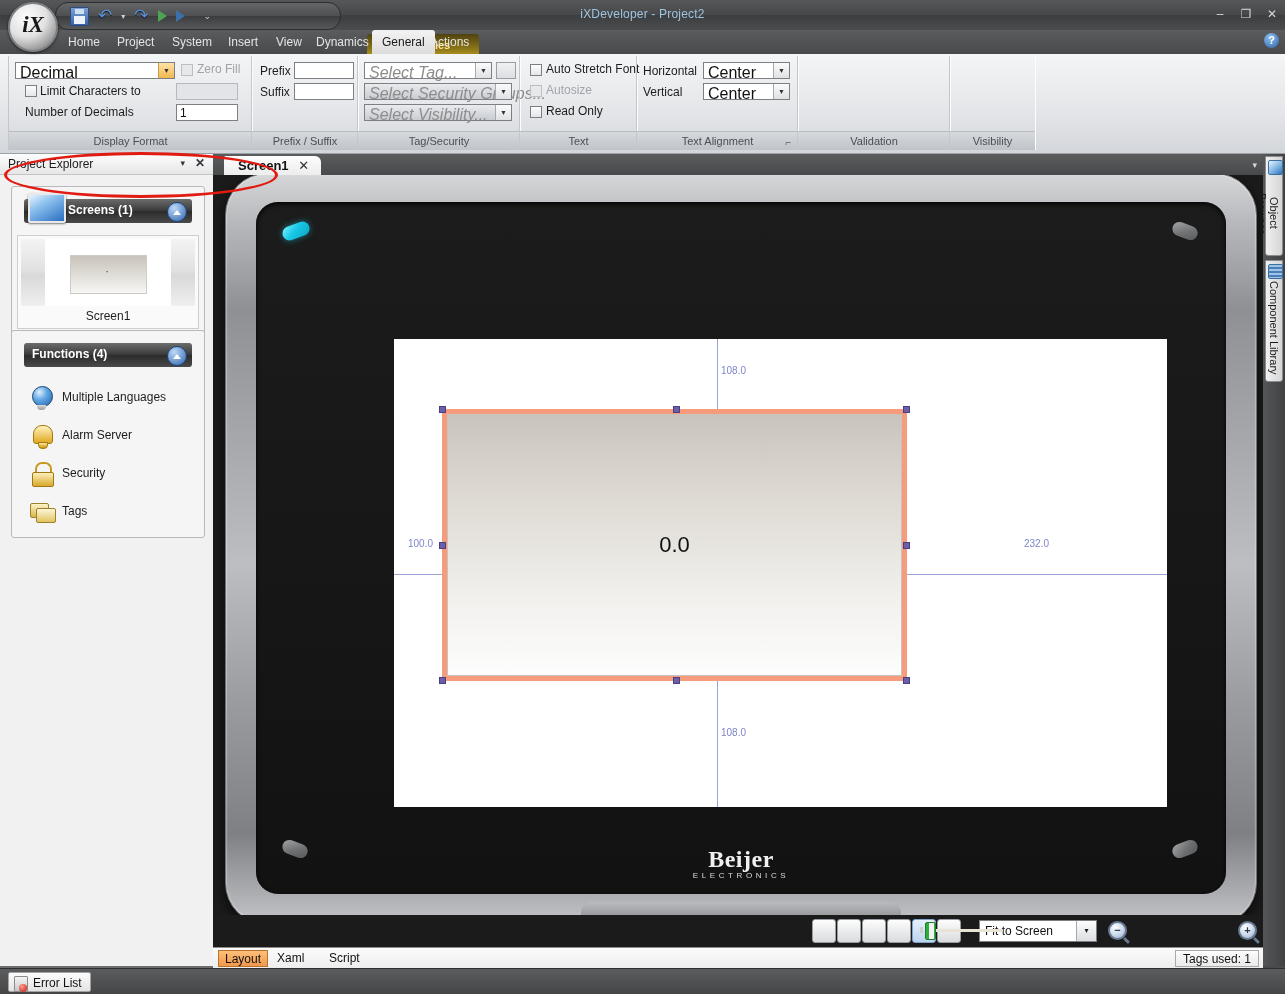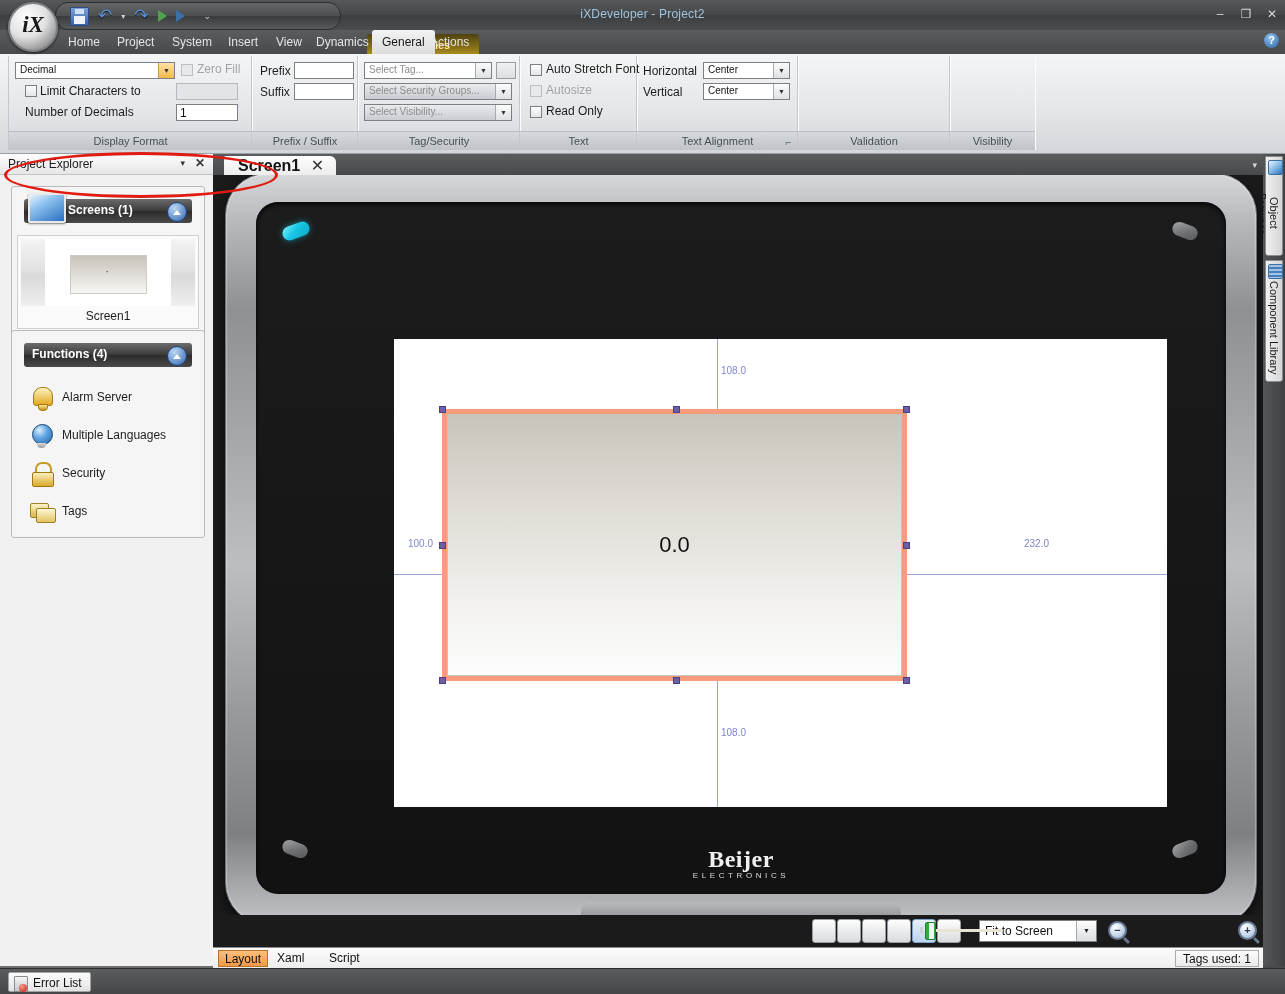--- a/index.html
+++ b/index.html
@@ -100,23 +100,23 @@
     border-top:1px solid #b9bdc2;
   }
   .lbl{position:absolute;color:#1d1d1d;font-size:12px;white-space:nowrap;}
   .lbl.dis{color:#a0a4a8;}
 
   .combo{
     position:absolute;background:#fff;border:1px solid #7c7f83;
     height:17px;box-sizing:border-box;
   }
   .combo .cval{
-    position:absolute;left:4px;top:1px;font-size:10px;color:#111;white-space:nowrap;
-  }
-  .combo .cval.ph{color:#8d8d8d;}
+    position:absolute;left:4px;top:1px;font-size:16px;color:#111;white-space:nowrap;
+  }
+  .combo .cval.ph{color:#8d8d8d;font-style:italic;}
   .combo .cbtn{
     position:absolute;right:0;top:0;width:15px;height:15px;
     background:linear-gradient(180deg,#fbfbfb,#dfe1e4);
     border-left:1px solid #a6a9ad;
     color:#333;font-size:7px;text-align:center;line-height:15px;
   }
   .combo.amber .cbtn{background:linear-gradient(180deg,#ffe2a8,#f1b84e);border-left:1px solid #c89a42;}
   .combo.gradfill{background:linear-gradient(180deg,#e9ebee,#c9ccd1);}
 
   .tbox{
@@ -258,21 +258,21 @@
   .vic-cl{background:repeating-linear-gradient(180deg,#9fc3e6 0 2px,#4b7fb8 2px 4px);border:1px solid #3a6f9e;border-radius:2px;}
 
   
   .doc-tabbar{
     position:absolute;left:213px;top:154px;width:1050px;height:21px;
     background:linear-gradient(180deg,#5a5c5e,#48494b);
   }
   .doc-tab{
     position:absolute;left:11px;top:2px;height:19px;padding:0 12px 0 14px;
     background:linear-gradient(180deg,#fdfdfd,#ededed);
-    color:#131313;font-size:16px;font-weight:bold;line-height:19px;
+    color:#131313;font-size:13px;font-weight:bold;line-height:19px;
     border-radius:2px 6px 0 0;
   }
   .doc-tab .x{font-weight:normal;margin-left:6px;color:#333;}
   .tabbar-caret{position:absolute;right:6px;top:6px;font-size:9px;color:#d8d8d8;}
 
   .canvas{
     position:absolute;left:213px;top:175px;width:1050px;height:769px;
     background:#1b1b1b;overflow:hidden;
   }
   
@@ -570,26 +570,26 @@
         <div class="thumb-cap">Screen1</div>
       </div>
     </div>
 
     <div class="sect" style="top:176px">
       <div class="sect-bar">
         <span class="stitle noic">Functions (4)</span>
         <span class="chev"></span>
       </div>
       <div class="fn-row">
+        <span class="fn-ic ic-globe"></span>
+        <span class="fn-lbl">Multiple Languages</span>
+      </div>
+      <div class="fn-row">
         <span class="fn-ic ic-bell"></span>
         <span class="fn-lbl">Alarm Server</span>
-      </div>
-      <div class="fn-row">
-        <span class="fn-ic ic-globe"></span>
-        <span class="fn-lbl">Multiple Languages</span>
       </div>
       <div class="fn-row">
         <span class="fn-ic ic-lock"></span>
         <span class="fn-lbl">Security</span>
       </div>
       <div class="fn-row">
         <span class="fn-ic ic-tags"></span>
         <span class="fn-lbl">Tags</span>
       </div>
       <div style="height:6px"></div>

